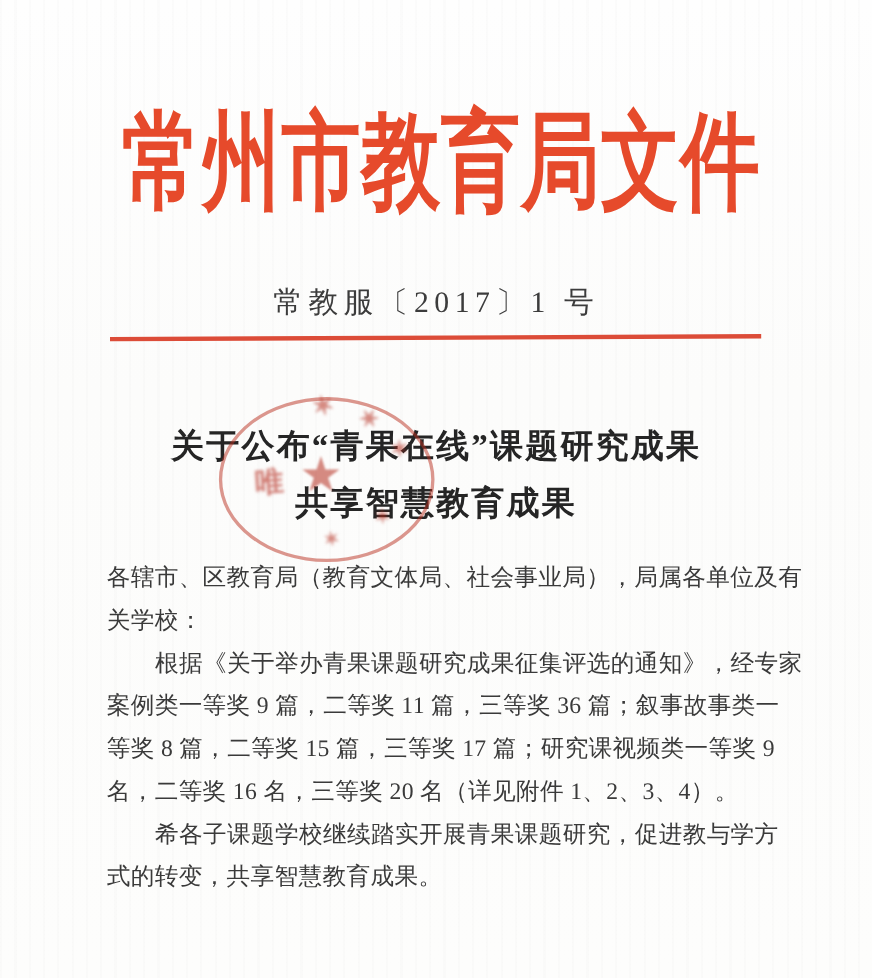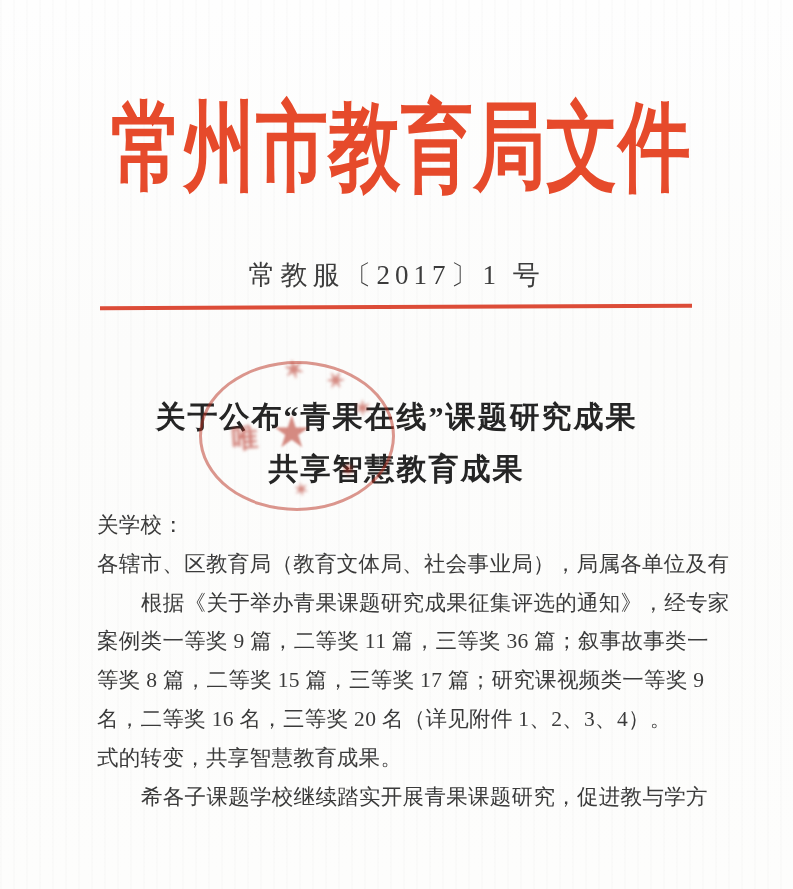--- a/index.html
+++ b/index.html
@@ -41,21 +41,21 @@
     color:#3c3c3c;
   }
   
   .red-divider{
     position:absolute;top:305px;left:100px;width:592px;height:4px;
     background:#dc4c38;
     transform:rotate(-0.25deg);
   }
   
   .notice-title{
-    position:absolute;top:391px;left:0;right:0;
+    position:absolute;top:380px;left:0;right:0;
     text-align:center;
     font-size:30px;
     font-weight:700;
     color:#252525;
     letter-spacing:2px;
     line-height:52px;
   }
   
   .body-text{
     position:absolute;top:506px;left:97px;width:608px;
@@ -117,23 +117,23 @@
     <span class="star">★</span>
     <span class="mark m0">✶</span>
     <span class="mark m1">✶</span>
     <span class="mark m2">✶</span>
     <span class="mark m3">唯</span>
     <span class="mark m4">✶</span>
     <span class="mark m5">✶</span>
   </div>
 
   <div class="body-text">
+    <div class="body-line">各辖市、区教育局（教育文体局、社会事业局），局属各单位及有</div>
     <div class="body-line">关学校：</div>
-    <div class="body-line">各辖市、区教育局（教育文体局、社会事业局），局属各单位及有</div>
     <div class="body-line para-indent">根据《关于举办青果课题研究成果征集评选的通知》，经专家</div>
     <div class="body-line">案例类一等奖 9 篇，二等奖 11 篇，三等奖 36 篇；叙事故事类一</div>
     <div class="body-line">等奖 8 篇，二等奖 15 篇，三等奖 17 篇；研究课视频类一等奖 9</div>
     <div class="body-line">名，二等奖 16 名，三等奖 20 名（详见附件 1、2、3、4）。</div>
+    <div class="body-line para-indent">希各子课题学校继续踏实开展青果课题研究，促进教与学方</div>
     <div class="body-line">式的转变，共享智慧教育成果。</div>
-    <div class="body-line para-indent">希各子课题学校继续踏实开展青果课题研究，促进教与学方</div>
   </div>
 
 </div>
 
 </body></html>

